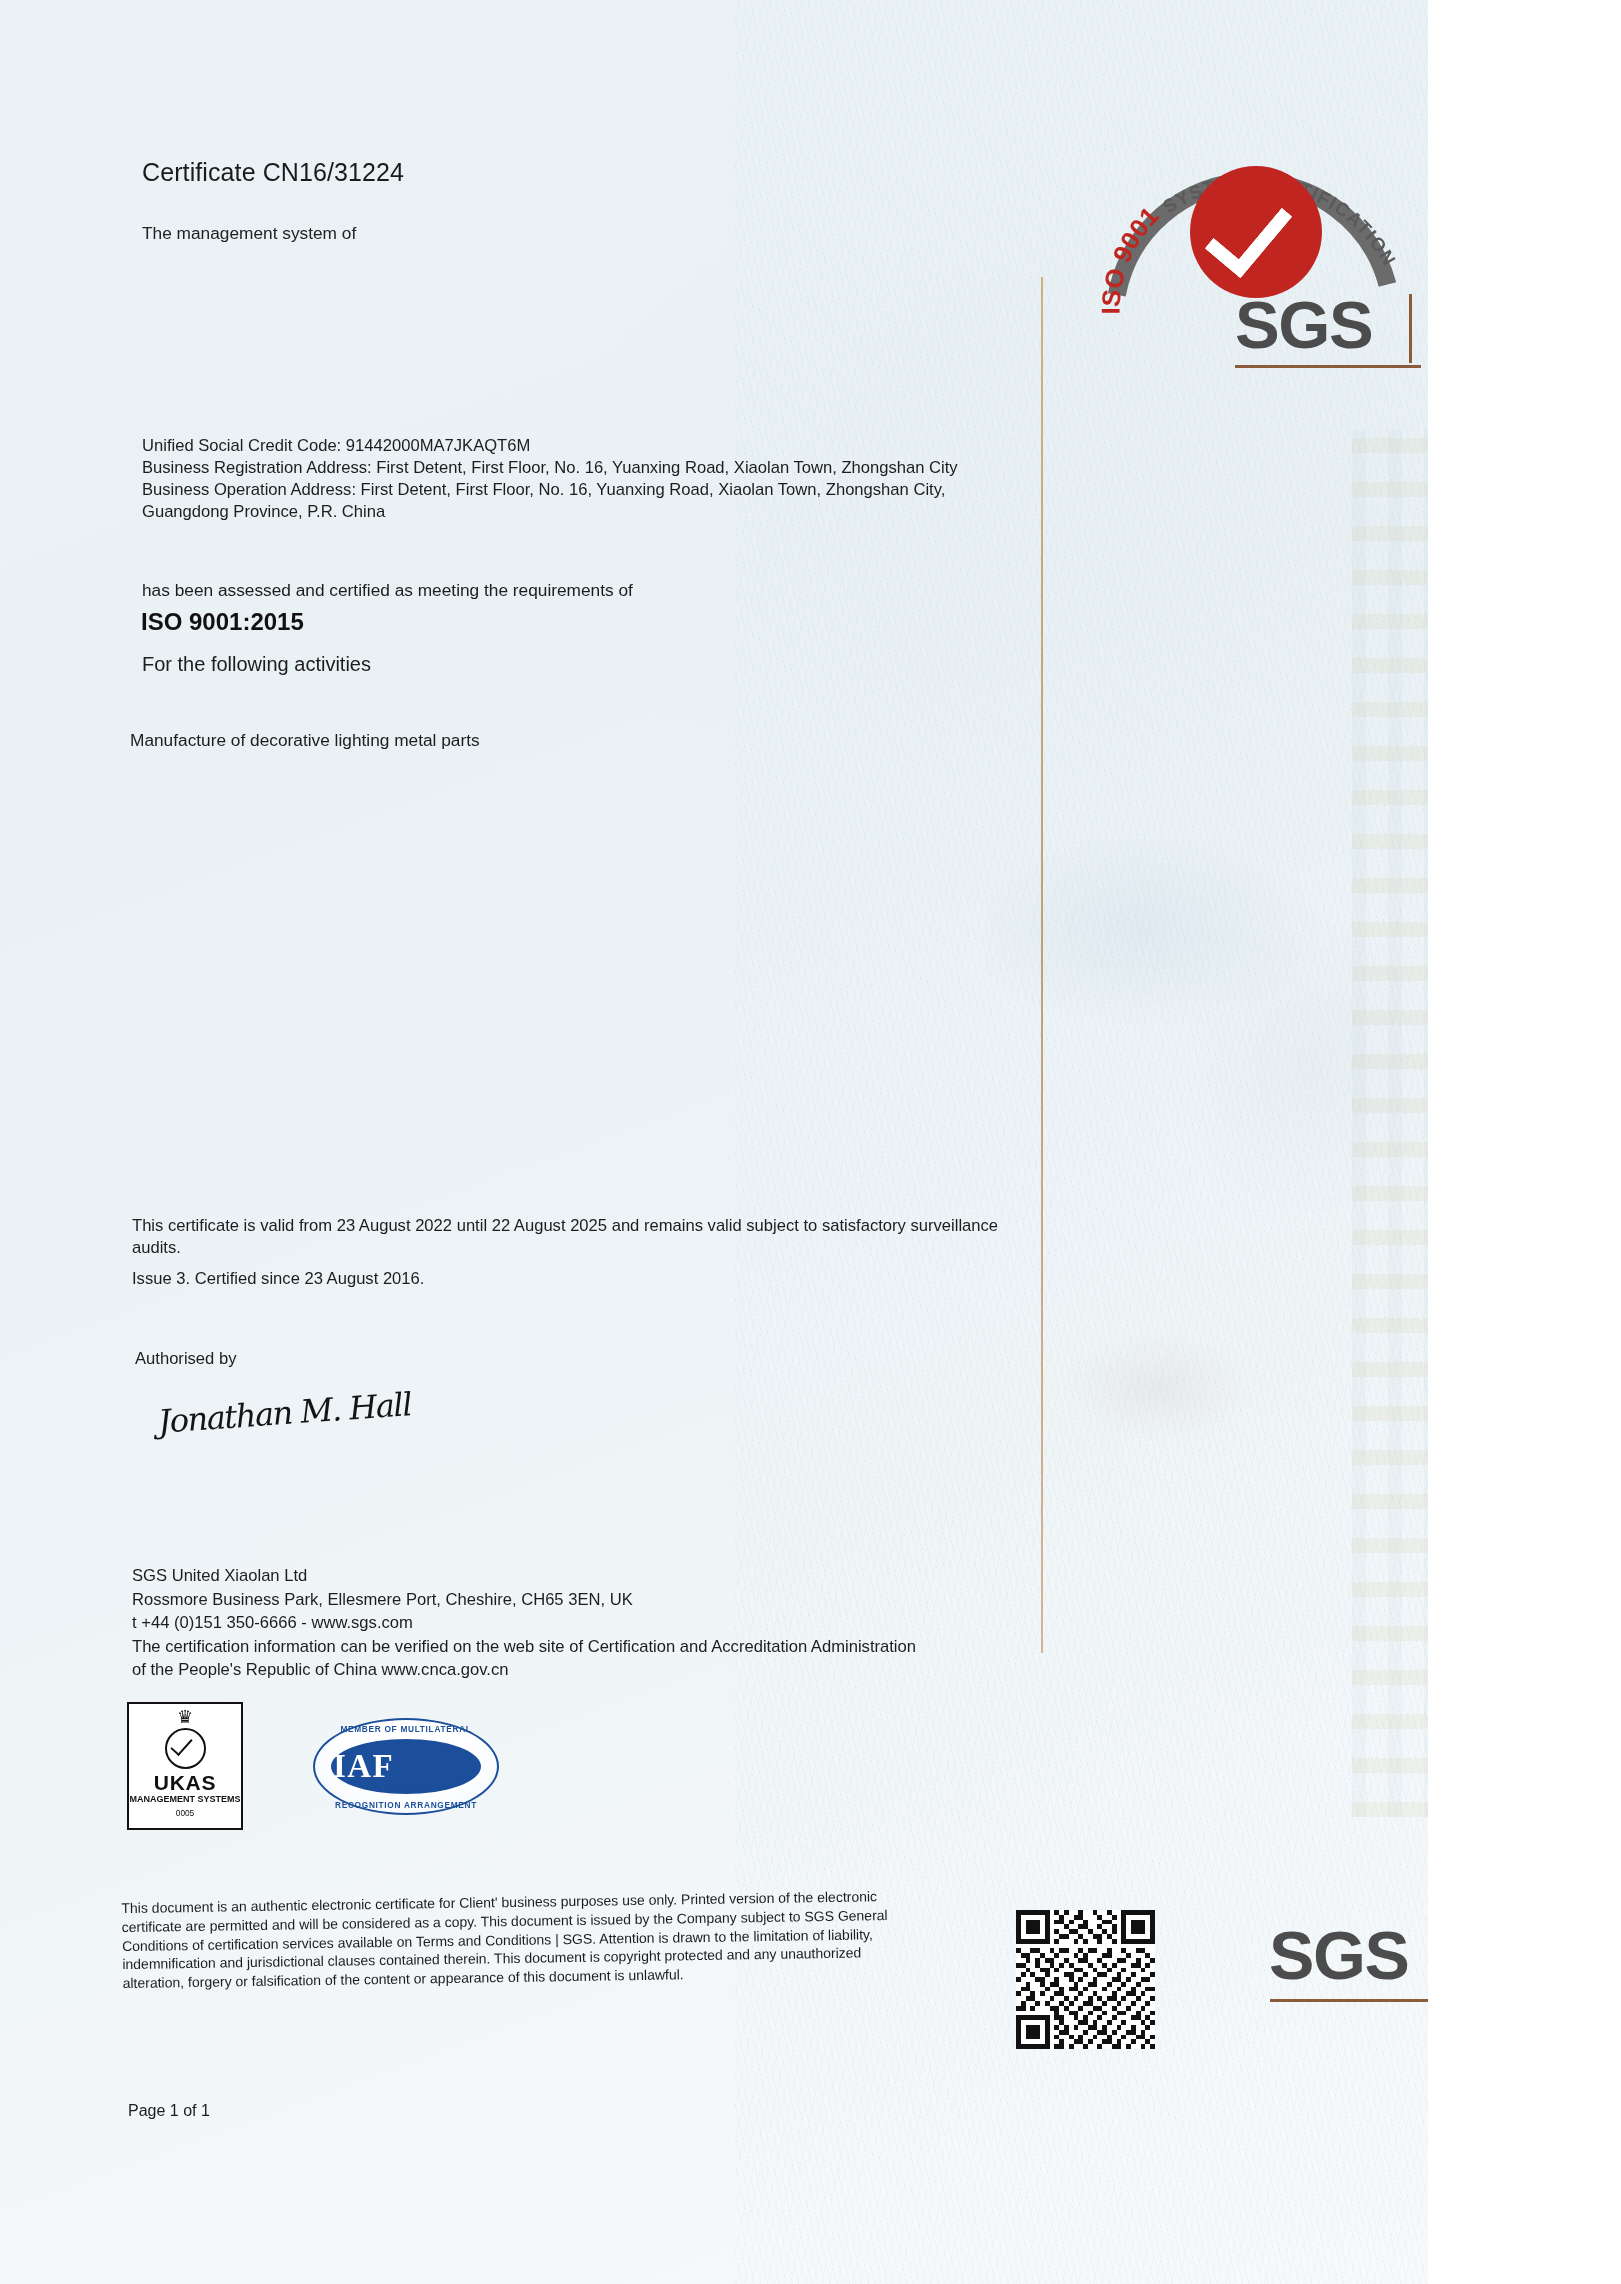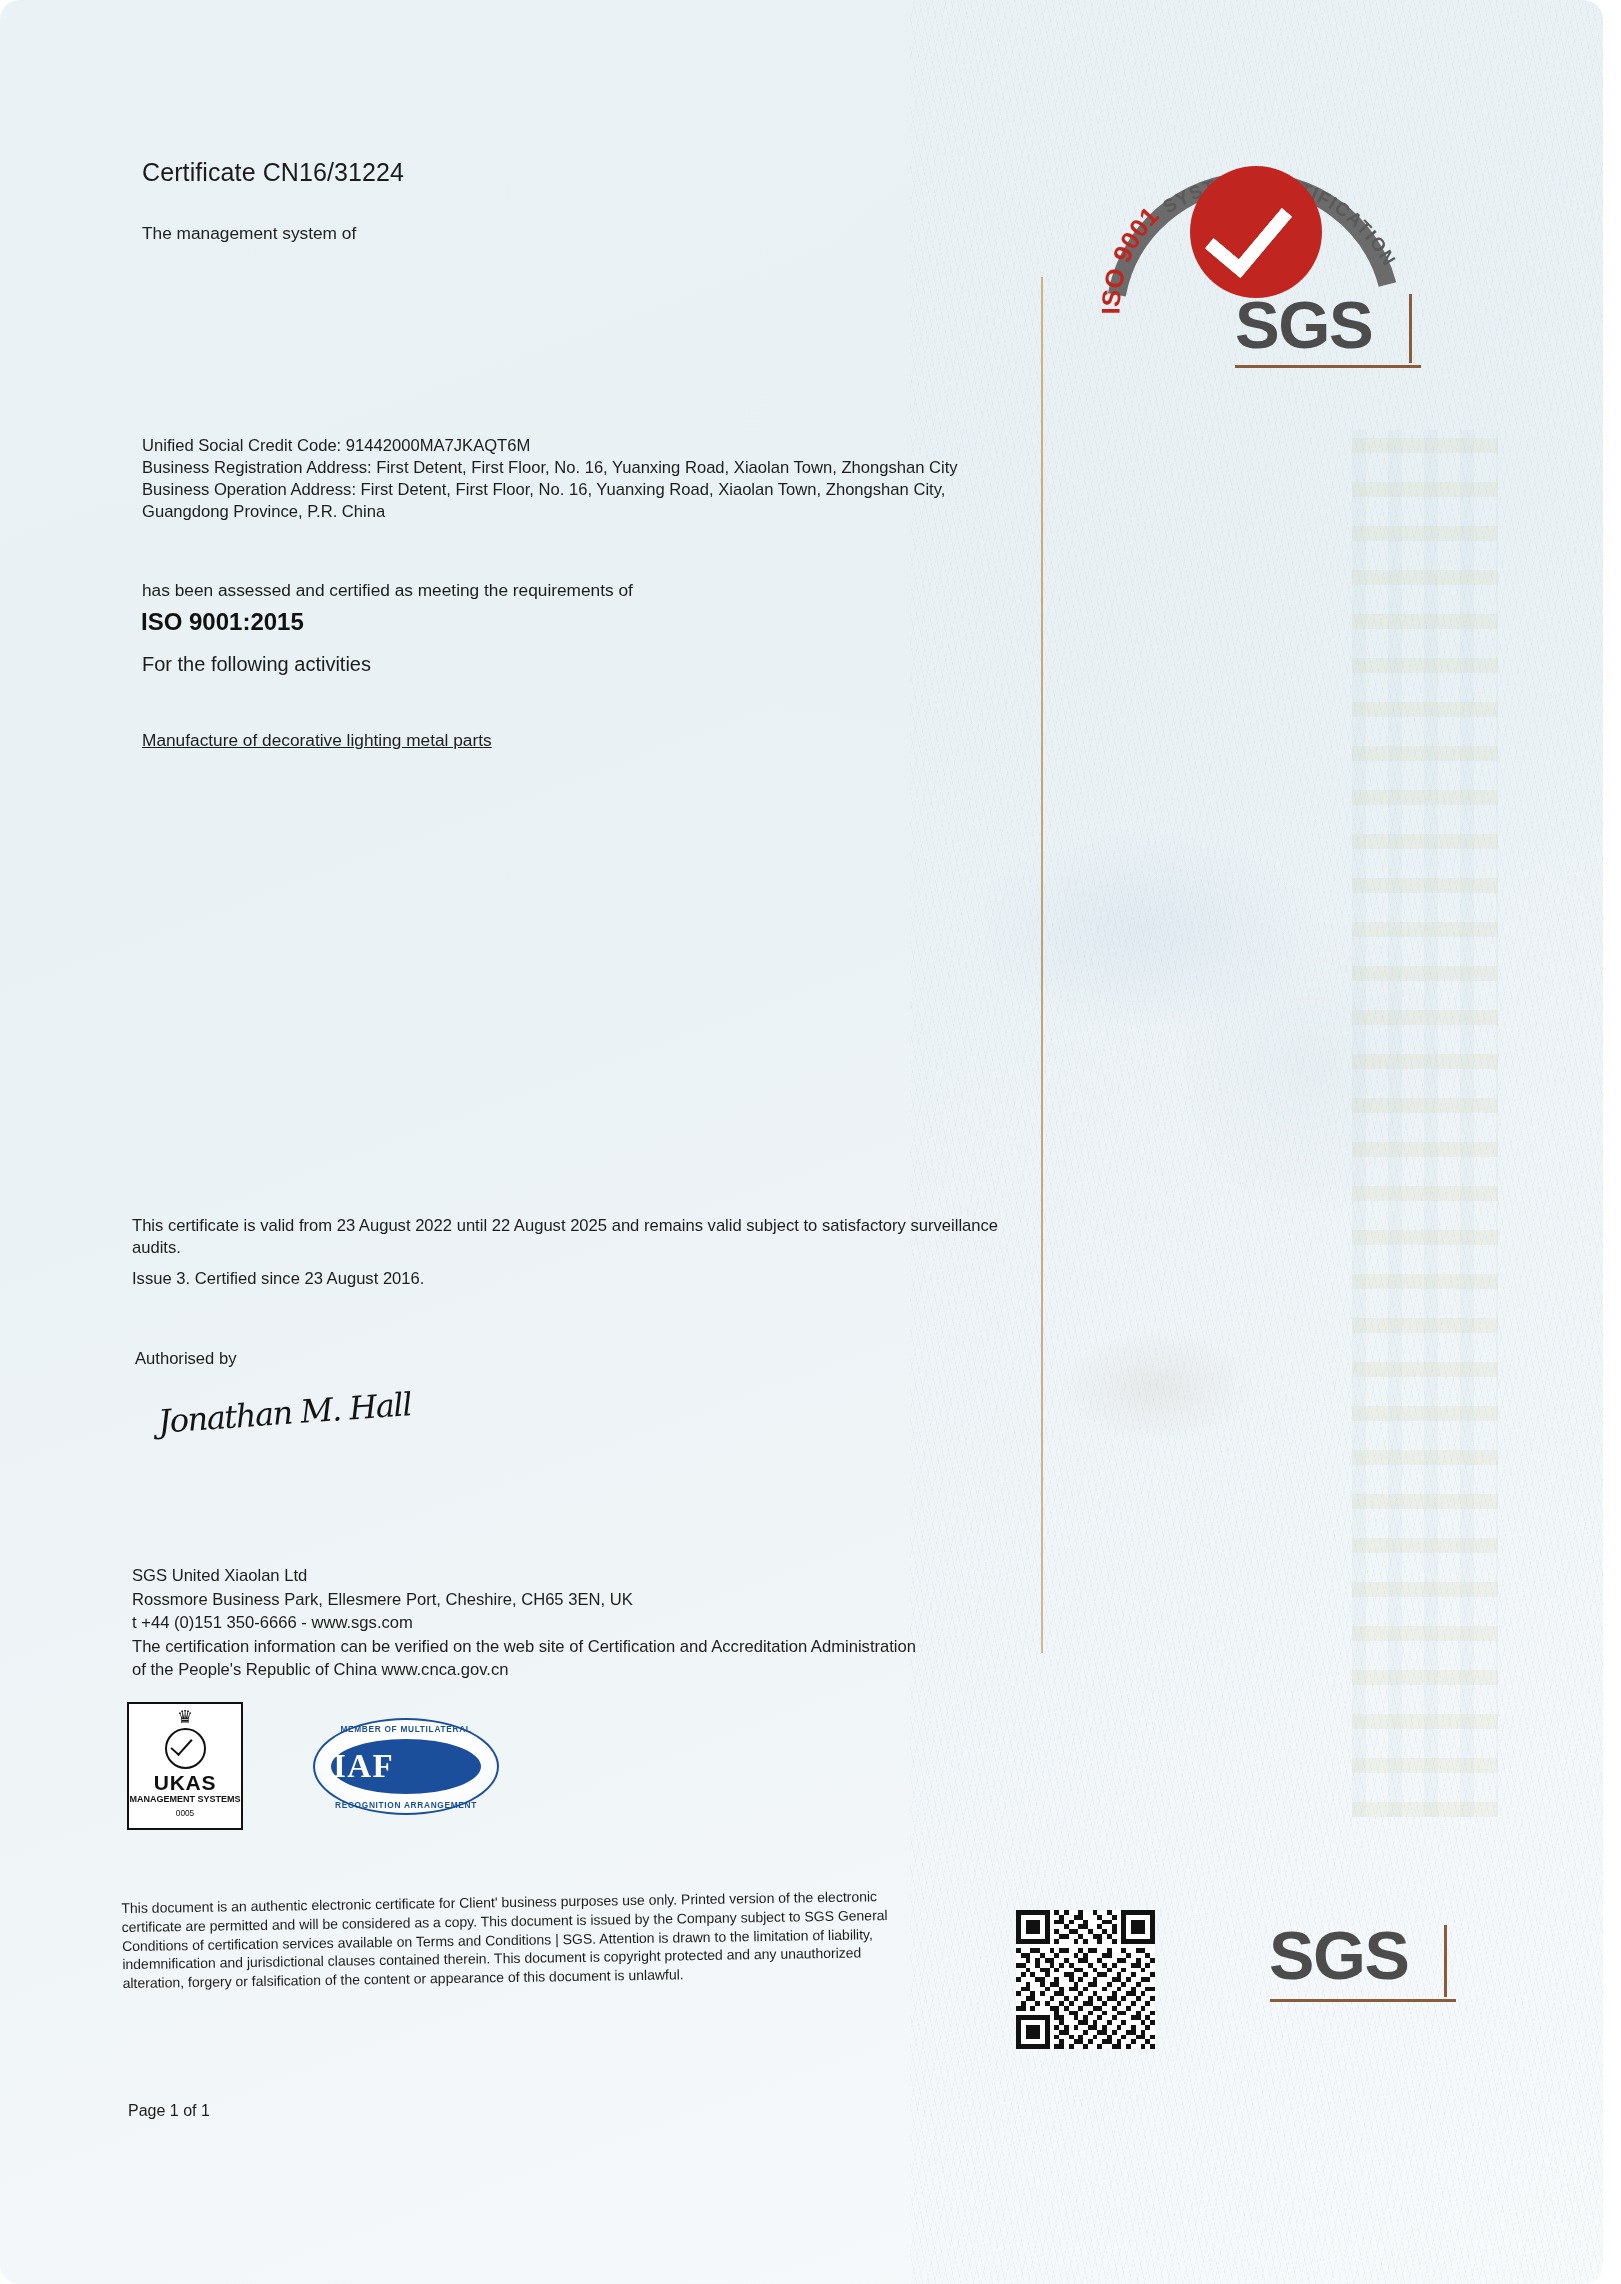--- a/index.html
+++ b/index.html
@@ -6,27 +6,26 @@
     margin: 0;
     padding: 0;
     background: #ffffff;
   }
   body {
     font-family: "Liberation Sans", sans-serif;
     -webkit-font-smoothing: antialiased;
   }
   .page {
     position: relative;
-    width: 1603px;
+    width: 1428px;
     height: 2284px;
     overflow: hidden;
     background:
       radial-gradient(ellipse 763px 624px at 78% 22%, #e8f0f4 0%, rgba(232,240,244,0) 70%),
       linear-gradient(160deg, #eaf2f6 0%, #e9f1f5 30%, #edf3f6 55%, #f3f7f9 80%, #f7fafb 100%);
-    border-radius: 20px;
   }
   
   .guilloche {
     position: absolute;
     right: 0;
     top: 0;
     width: 693px;
     height: 2284px;
     background:
       repeating-linear-gradient(78deg, rgba(150,185,205,0.12) 0px, rgba(150,185,205,0.12) 0.7px, rgba(255,255,255,0) 0.7px, rgba(255,255,255,0) 6.2px),
@@ -104,22 +103,22 @@
   }
   .standard {
     position: absolute; left: 141px; top: 608px;
     font-size: 24px; font-weight: bold; color: #111;
   }
   .activities-label {
     position: absolute; left: 142px; top: 653px;
     font-size: 20px; color: #1d1d1d; text-align: right;
   }
   .activities-text {
-    position: absolute; left: 142px; top: 730px;
-    font-size: 17.3px; color: #1d1d1d; text-decoration: underline;
+    position: absolute; left: 130px; top: 730px;
+    font-size: 17.3px; color: #1d1d1d;
   }
   .validity {
     position: absolute; left: 132px; top: 1215px;
     font-size: 16.6px; color: #1d1d1d; line-height: 1.35;
     width: 894px;
   }
   .issue {
     position: absolute; left: 132px; top: 1269px;
     font-size: 16.6px; color: #1d1d1d;
   }

